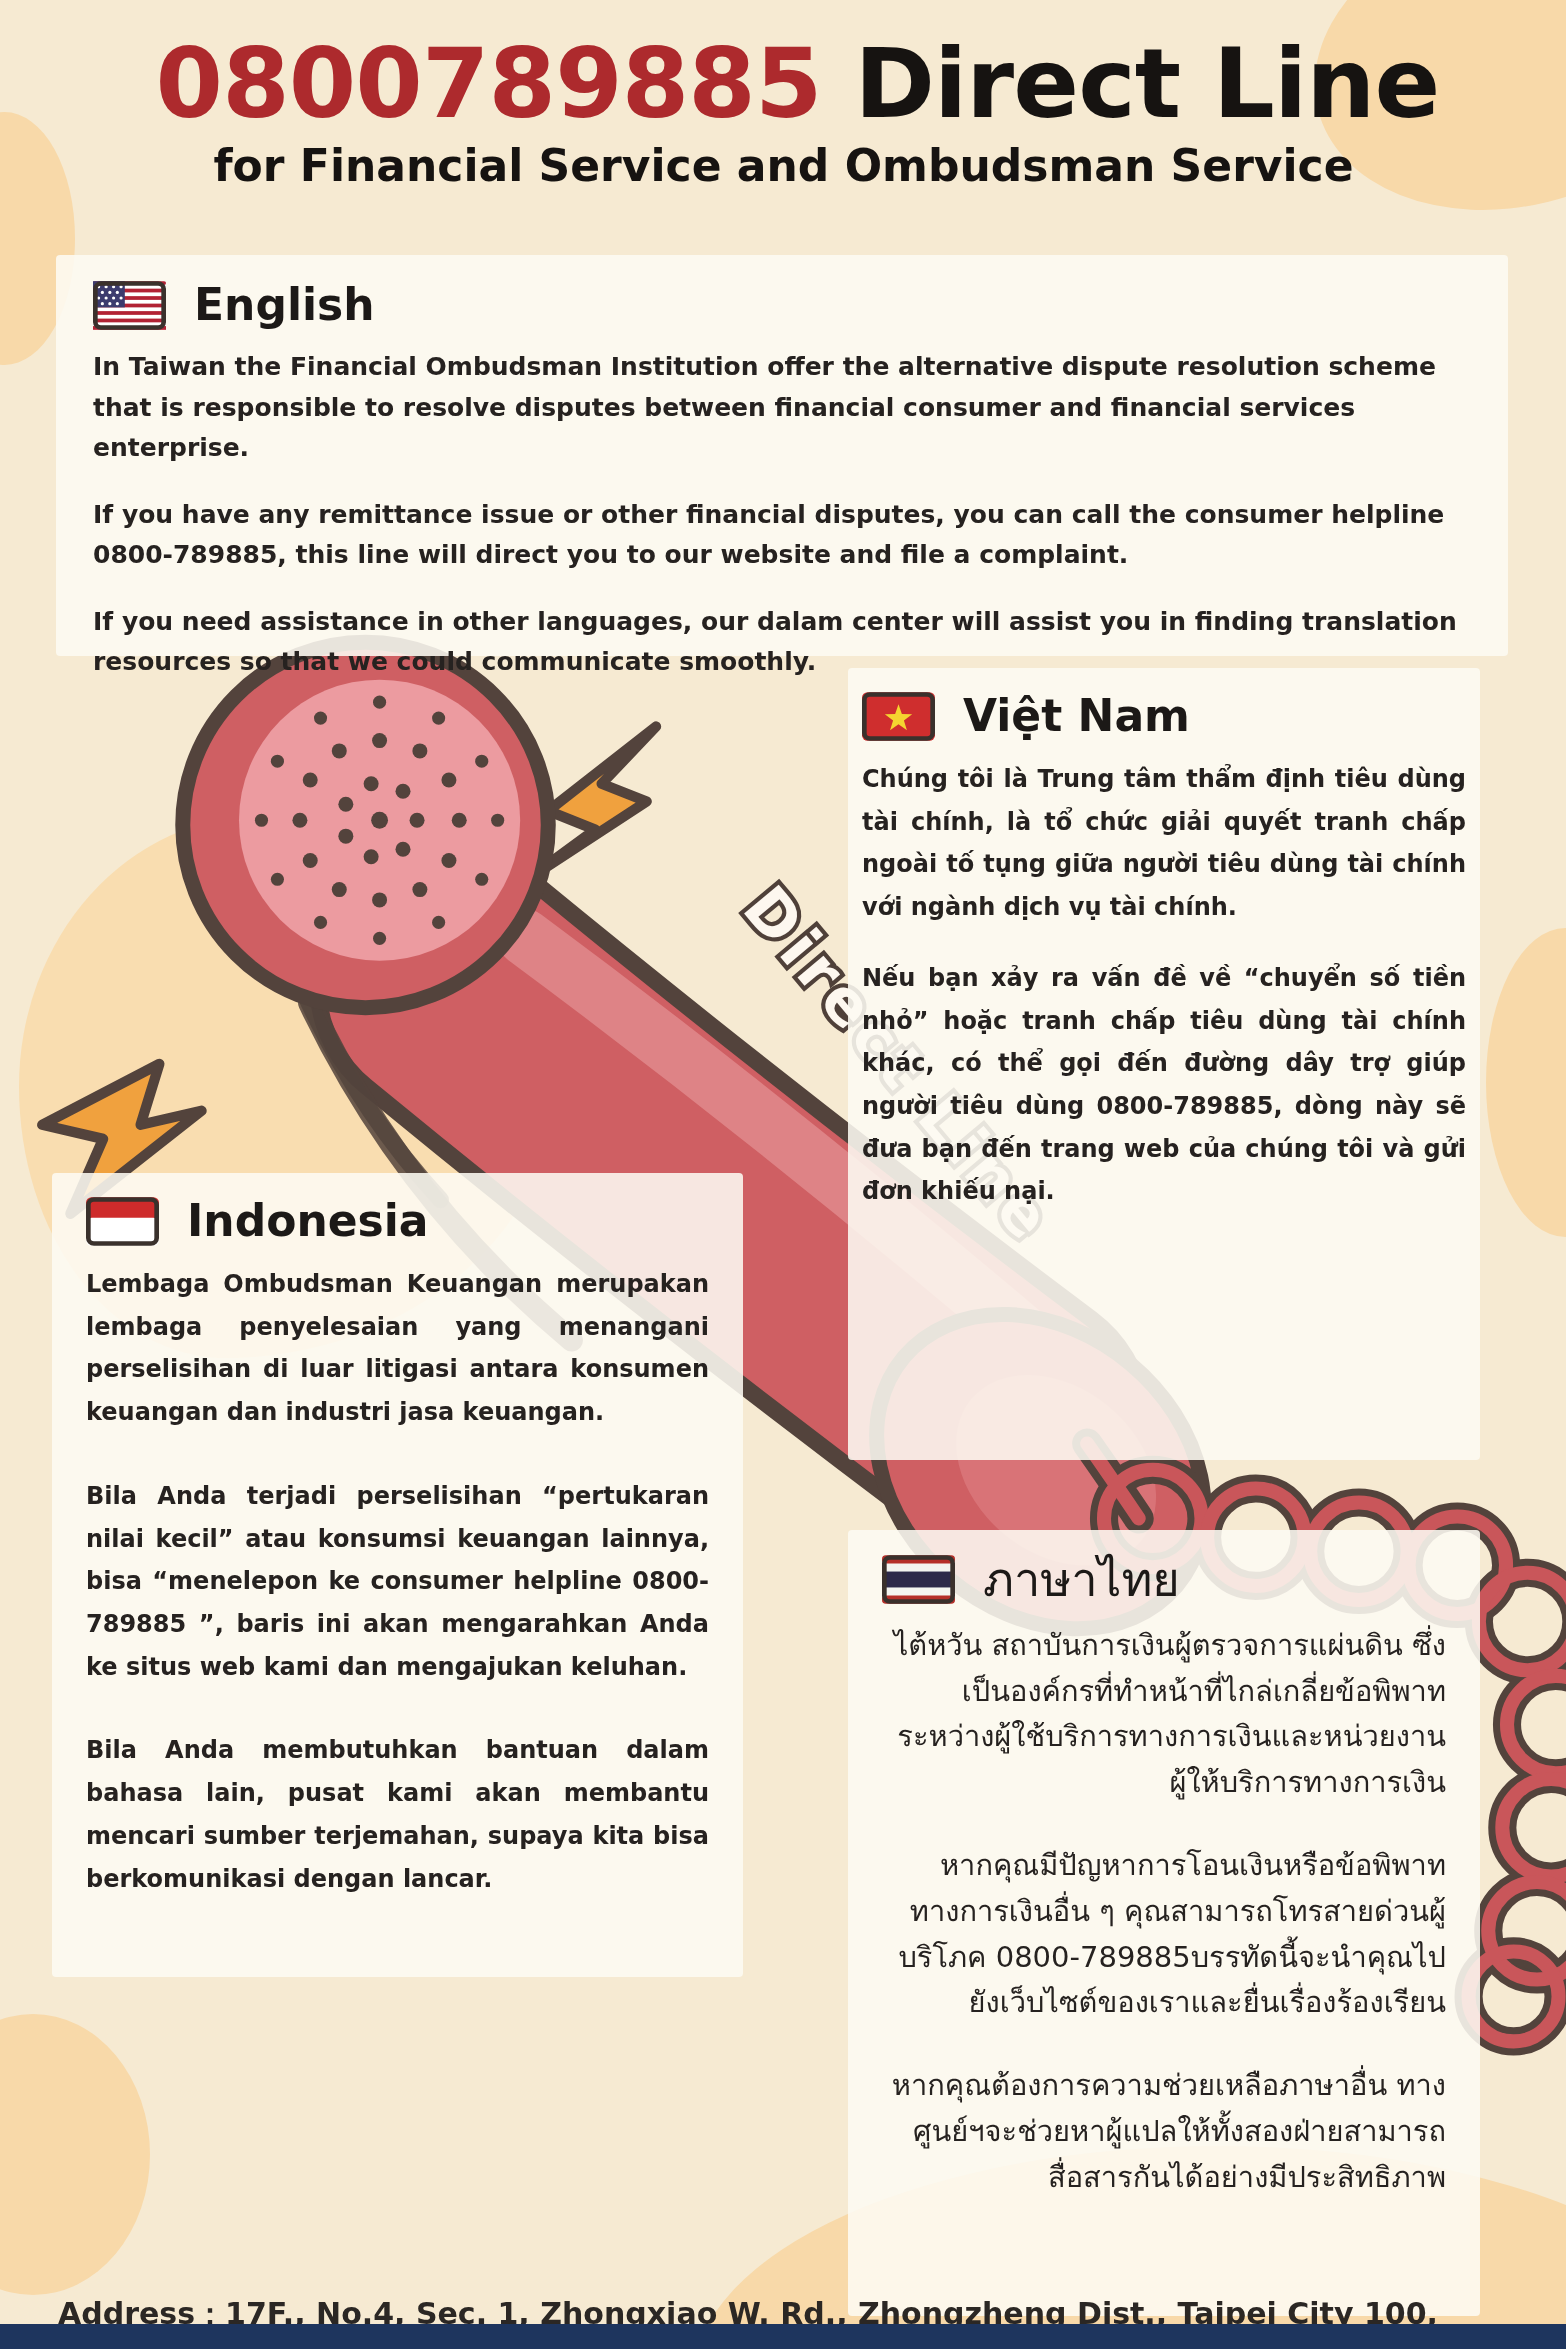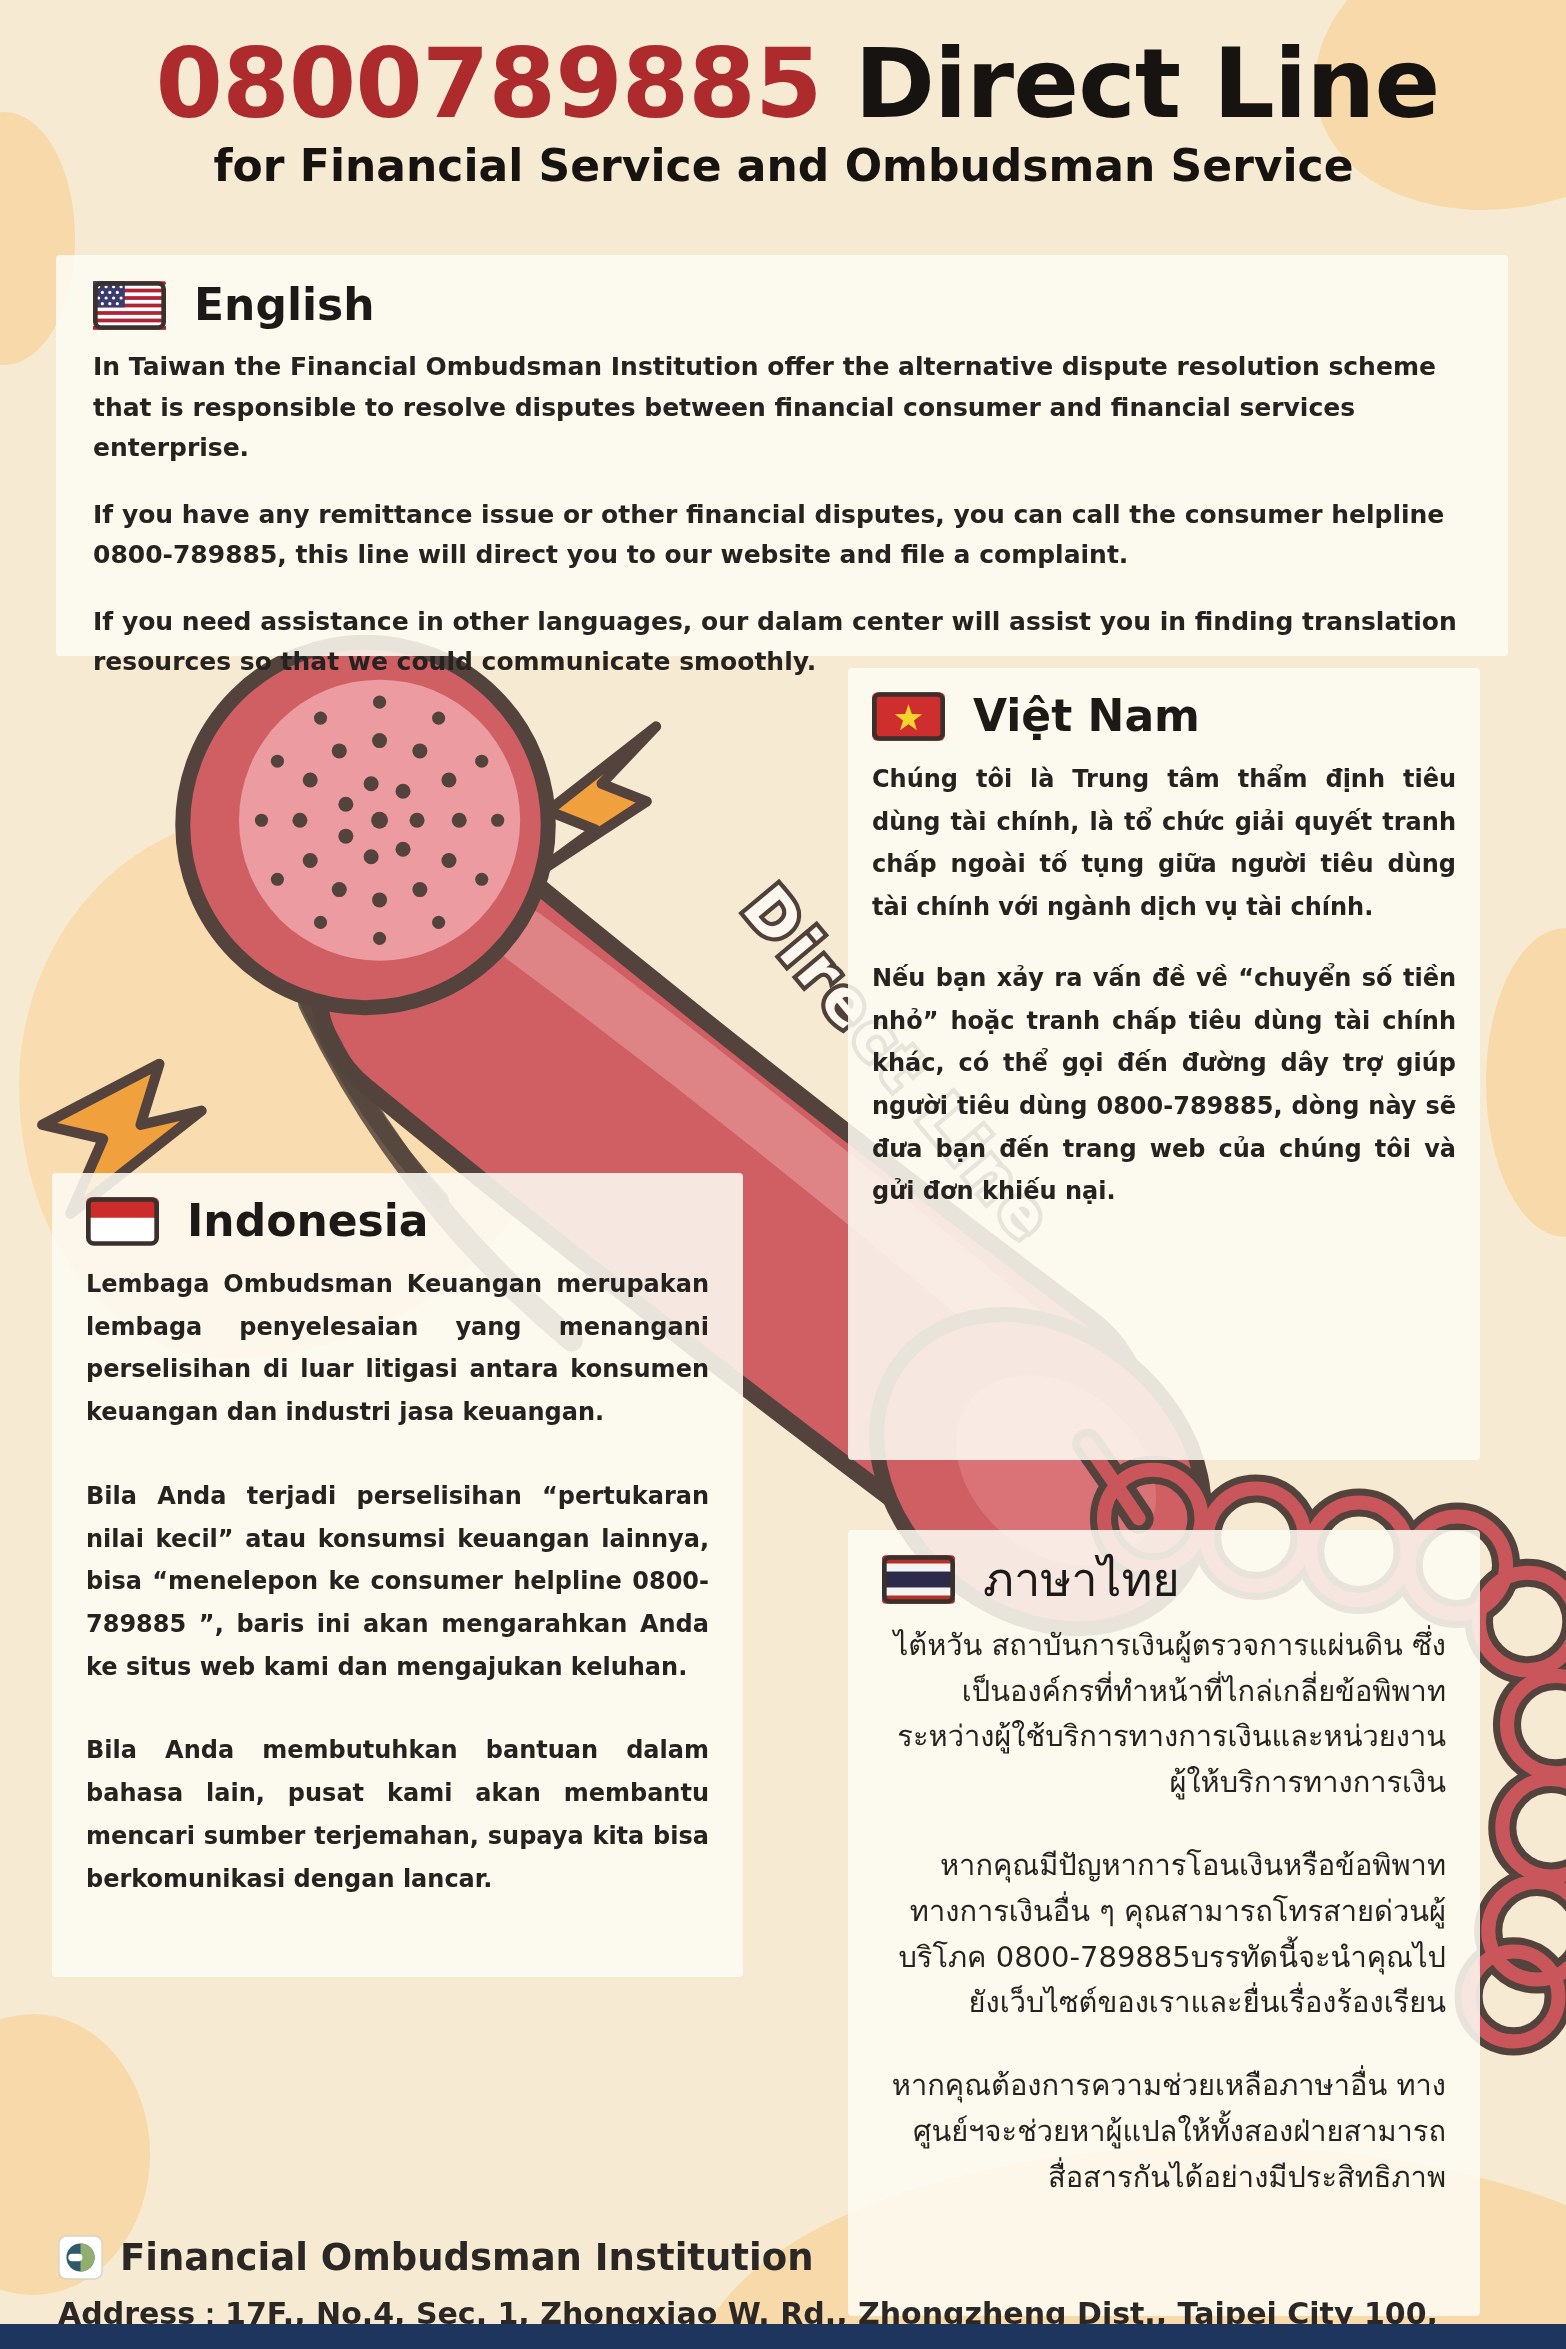--- a/index.html
+++ b/index.html
@@ -23,21 +23,21 @@
 
   
   .header{position:absolute;left:0;top:28px;width:100%;text-align:center;z-index:3;}
   .title{margin:0;font-size:97px;font-weight:bold;letter-spacing:-0.9px;color:#161311;line-height:1.15;padding-left:28px;}
   .title .num{color:#ad2a2d;}
   .subtitle{margin:0;font-size:44px;font-weight:bold;color:#161311;line-height:1.2;}
 
   
   .panel{position:absolute;background:rgba(253,250,243,0.88);border-radius:4px;z-index:2;box-sizing:border-box;}
   .panel-english{left:56px;top:255px;width:1452px;height:401px;padding:26px 37px;}
-  .panel-vietnam{left:848px;top:668px;width:632px;height:792px;padding:24px 24px;}
+  .panel-vietnam{left:848px;top:668px;width:632px;height:792px;padding:24px 14px;}
   .panel-indonesia{left:52px;top:1173px;width:691px;height:804px;padding:24px 34px;}
   .panel-thai{left:848px;top:1530px;width:632px;height:786px;padding:24px 34px;}
 
   .lang-header{display:flex;align-items:center;gap:28px;margin-bottom:17px;}
   .flag{flex:0 0 auto;display:block;}
   .lang-label{font-size:44px;font-weight:bold;color:#1c1917;line-height:1.1;}
   .lang-label.thai{font-weight:normal;font-size:47px;}
 
   .panel p{margin:0 0 26px 0;color:#262220;}
   .panel-english p{font-size:25px;font-weight:bold;line-height:1.62;}
@@ -234,26 +234,17 @@
         <rect y="43" width="78" height="9" fill="#b5302a" rx="4"></rect>
         <rect x="2.5" y="2.5" width="73" height="47" fill="none" stroke="#3a312c" stroke-width="5" rx="6"></rect>
       </svg>
       <div class="lang-label thai">ภาษาไทย</div>
     </div>
     <p>ไต้หวัน สถาบันการเงินผู้ตรวจการแผ่นดิน ซึ่งเป็นองค์กรที่ทำหน้าที่ไกล่เกลี่ยข้อพิพาทระหว่างผู้ใช้บริการทางการเงินและหน่วยงานผู้ให้บริการทางการเงิน</p>
     <p>หากคุณมีปัญหาการโอนเงินหรือข้อพิพาททางการเงินอื่น ๆ คุณสามารถโทรสายด่วนผู้บริโภค 0800-789885บรรทัดนี้จะนำคุณไปยังเว็บไซต์ของเราและยื่นเรื่องร้องเรียน</p>
     <p>หากคุณต้องการความช่วยเหลือภาษาอื่น ทางศูนย์ฯจะช่วยหาผู้แปลให้ทั้งสองฝ่ายสามารถสื่อสารกันได้อย่างมีประสิทธิภาพ</p>
   </section>
 
-  <div class="footer">
-    <svg width="45" height="45" viewBox="0 0 48 48">
-      <rect x="1" y="1" width="46" height="46" rx="8" fill="#ffffff" stroke="#d8d2c6" stroke-width="1.5"></rect>
-      <circle cx="24" cy="24" r="15" fill="#2f5a6d"></circle>
-      <path d="M 24,9 A 15,15 0 0 1 24,39 Z" fill="#8fae6f"></path>
-      <rect x="11" y="20" width="15" height="8" rx="4" fill="#ffffff"></rect>
-    </svg>
-    <div class="org">Financial Ombudsman Institution</div>
-  </div>
   <div class="address">Address：17F., No.4, Sec. 1, Zhongxiao W. Rd., Zhongzheng Dist., Taipei City 100, Taiwan, R.O.C.</div>
   <div class="bottom-bar"></div>
 
 </div>
 
 
 </body></html>

